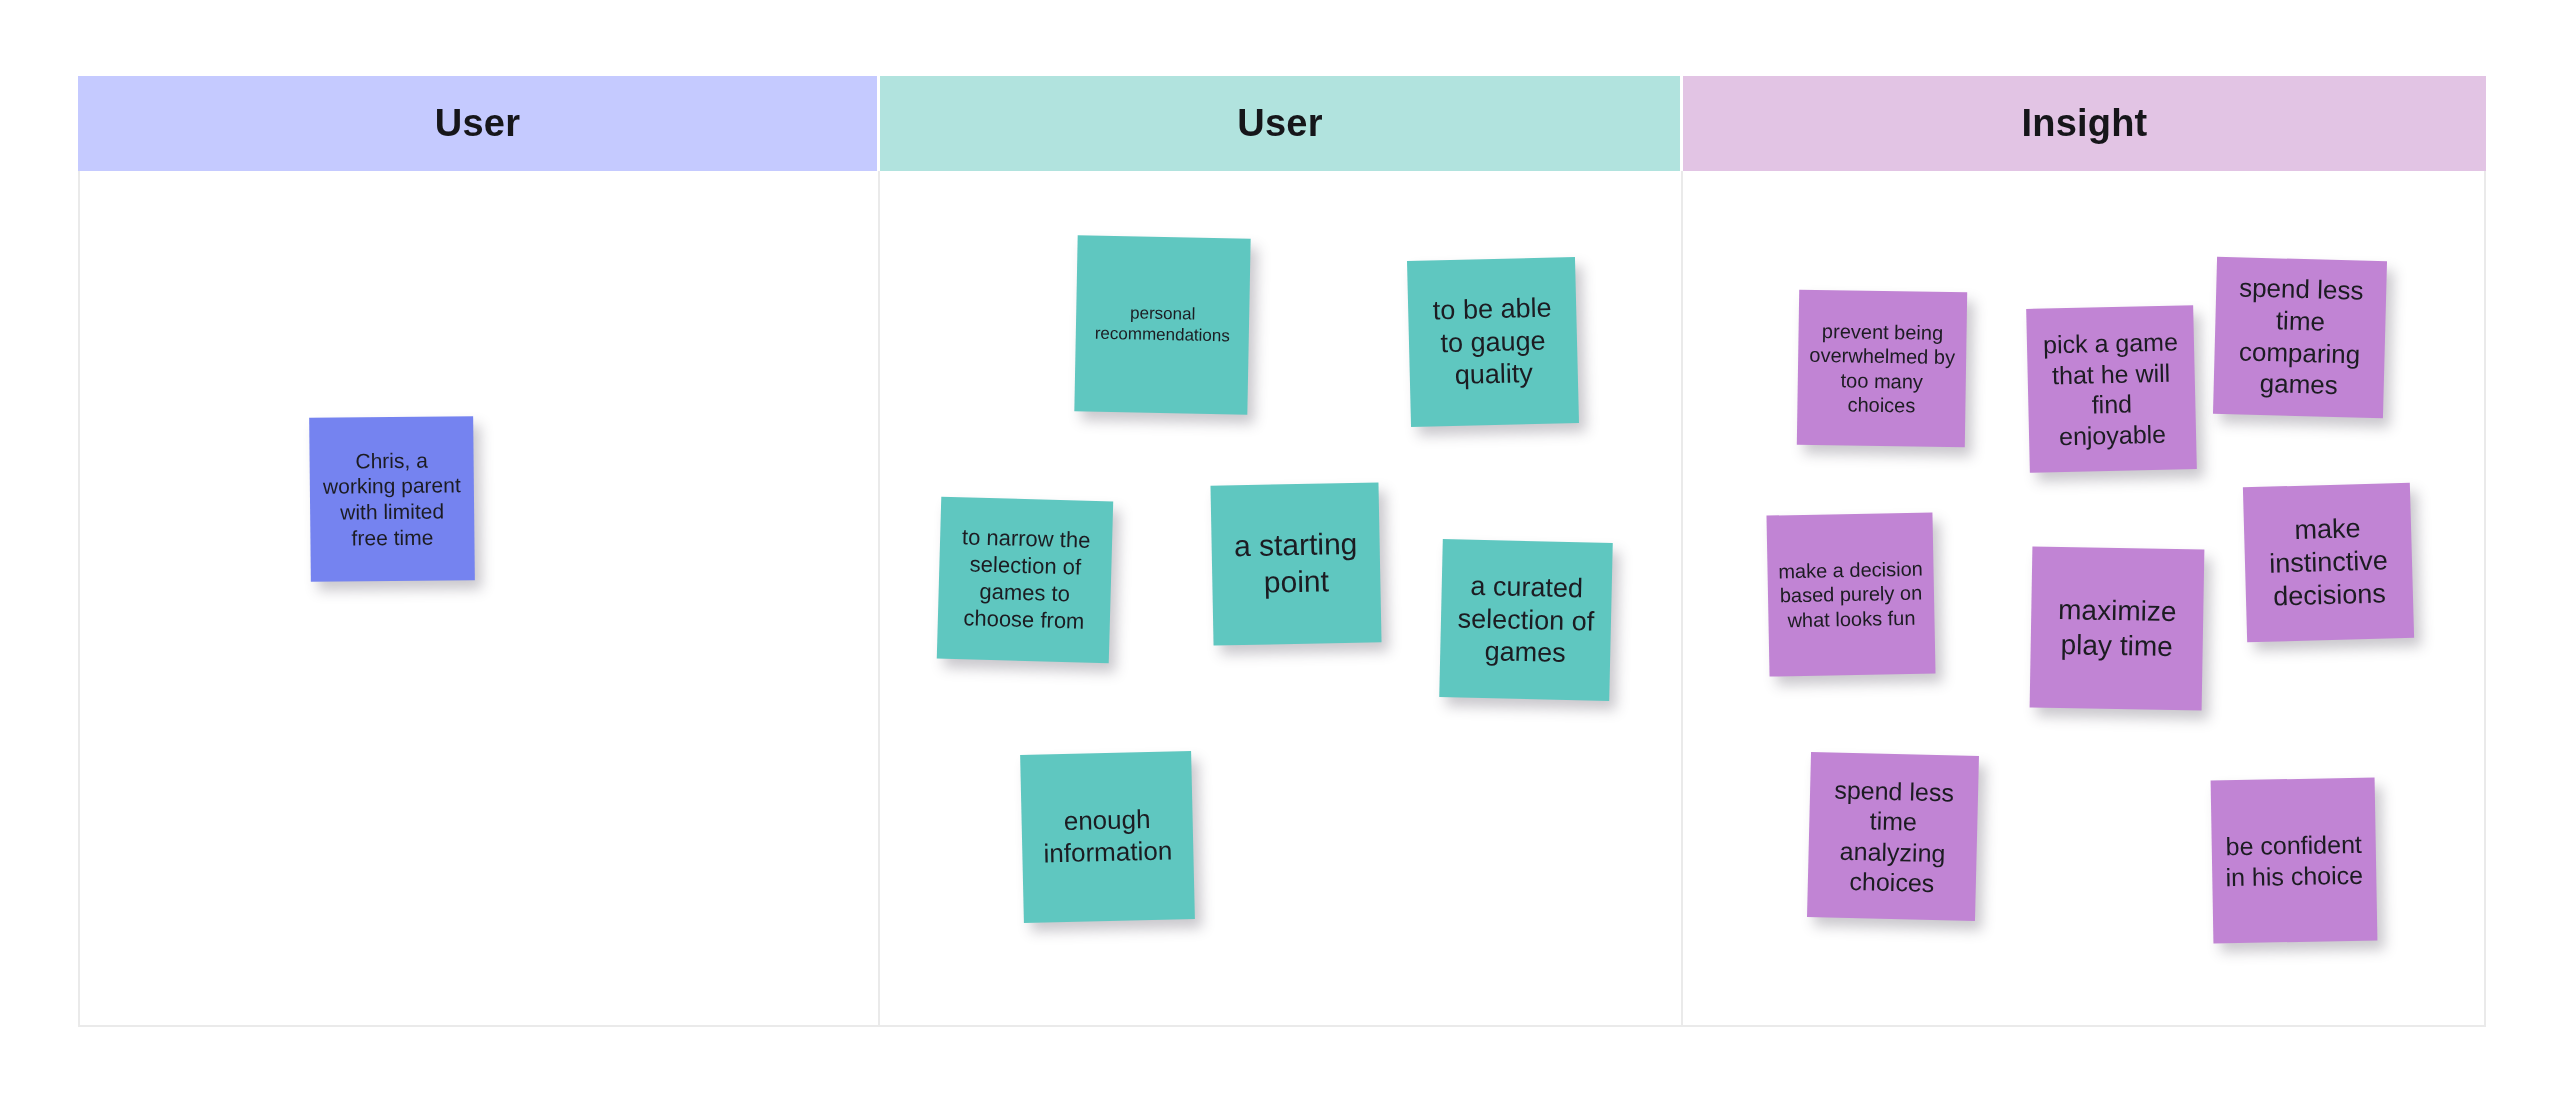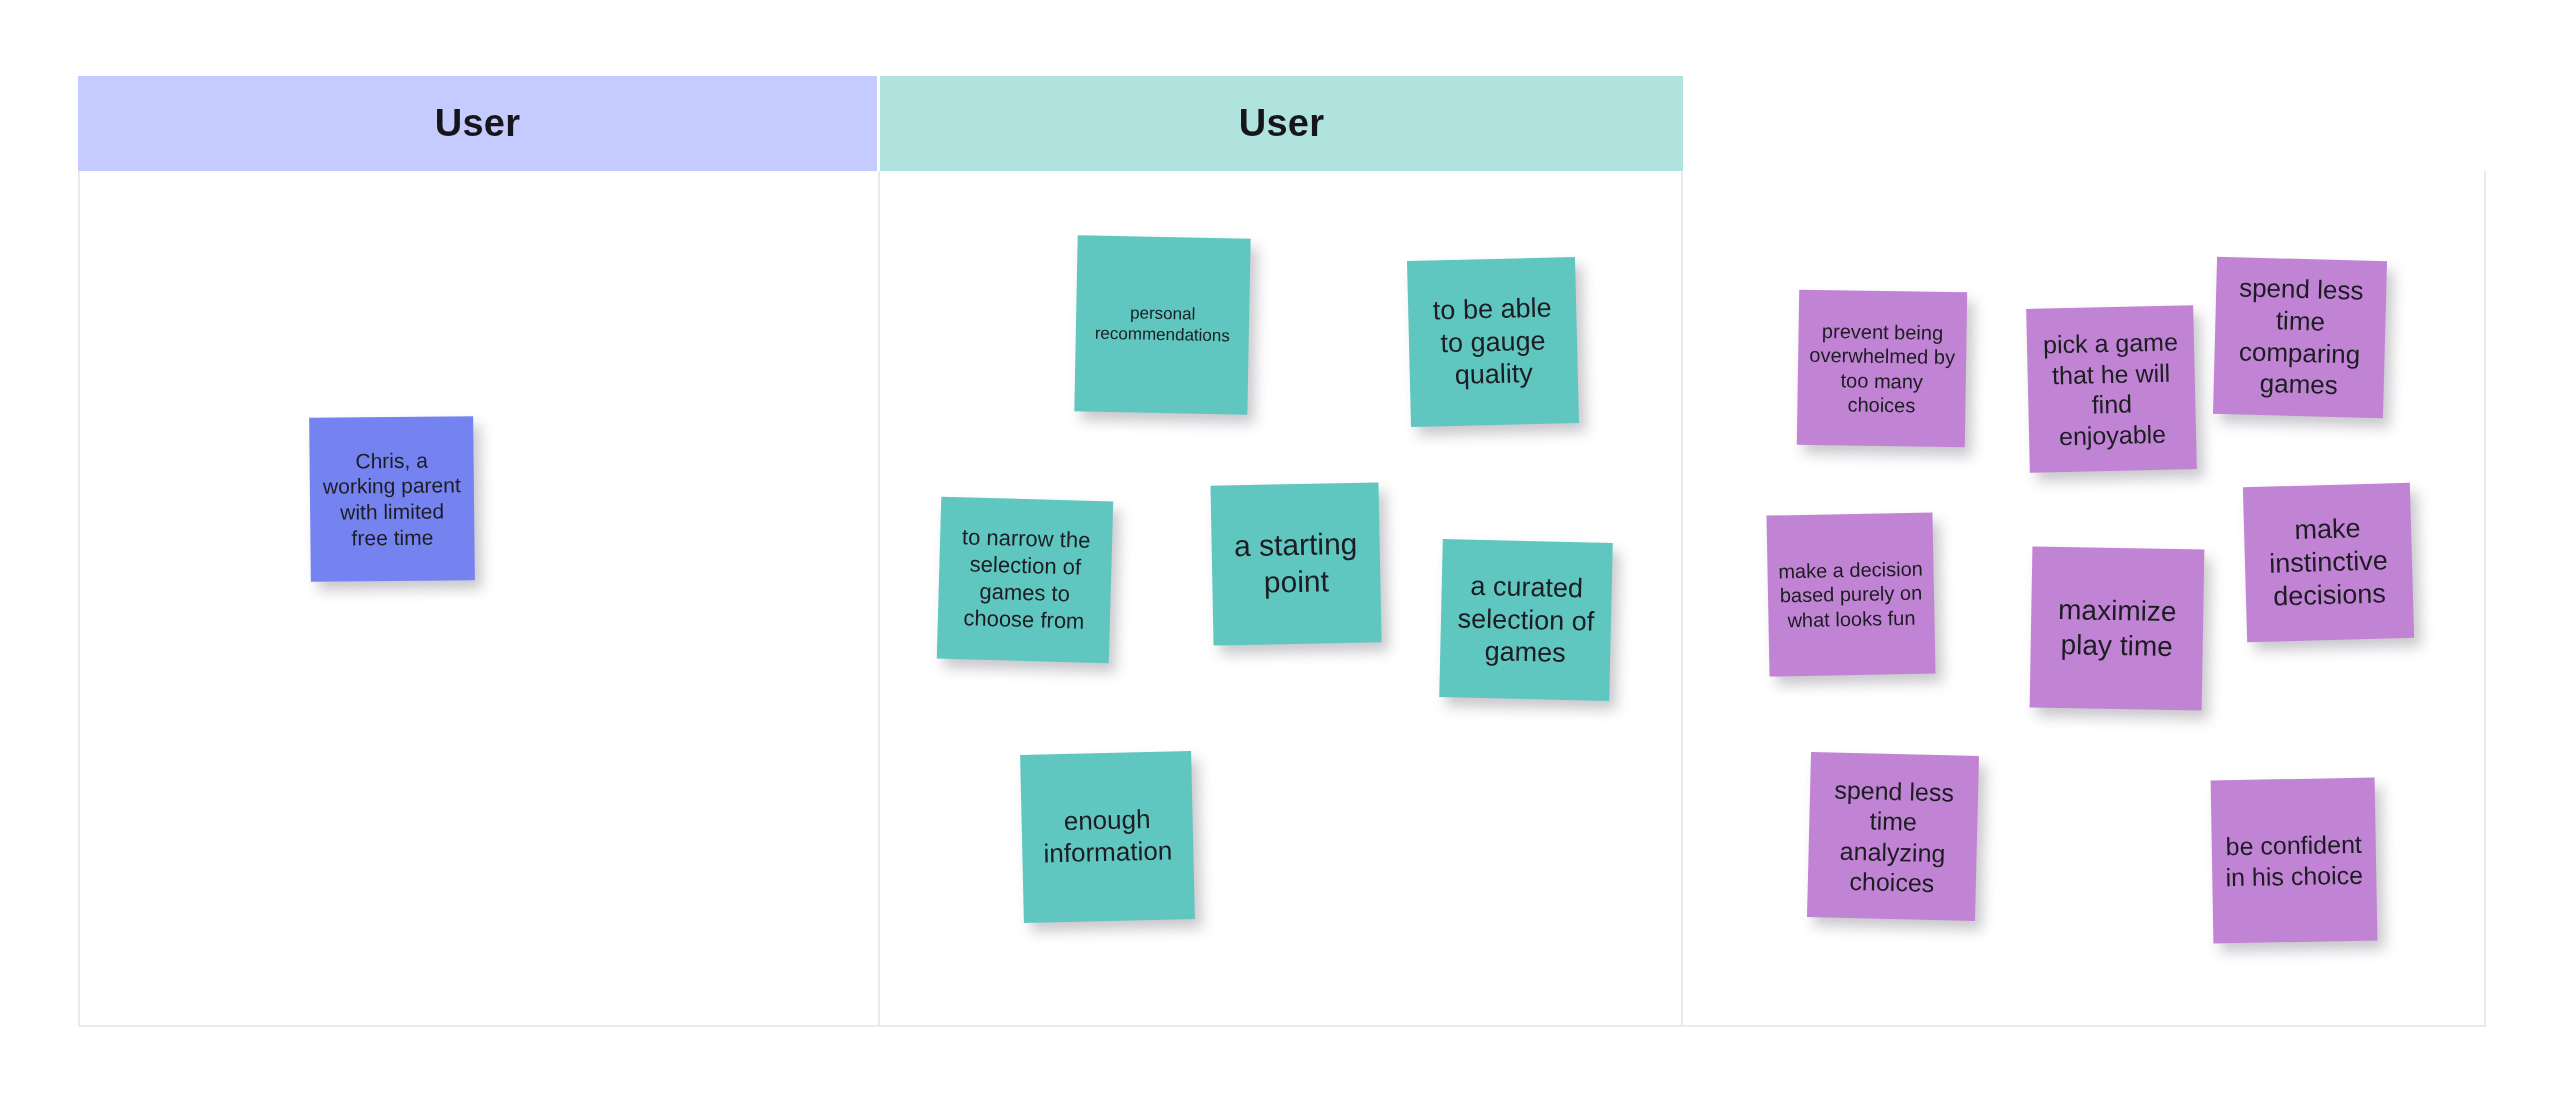--- a/index.html
+++ b/index.html
@@ -95,20 +95,23 @@
 
 <div id="board">
 
   <div class="header-row">
     <div class="header-cell col-user" style="background:#c5caff;">
       <span>User</span>
     </div>
     <div class="header-cell col-need" style="background:#b1e3de;">
       <span>User</span>
     </div>
+    <div class="header-cell col-insight" style="background:#e2c4e4;">
+      <span>Insight</span>
+    </div>
   </div>
 
   <div class="body-row">
 
     <div class="body-cell first col-user">
 
       <div class="note blue" style="left:230px; top:246px; width:164px; height:164px; font-size:21px; transform:rotate(-0.6deg);">
         <span class="note-text">Chris, a working parent with limited free time</span>
       </div>
 

